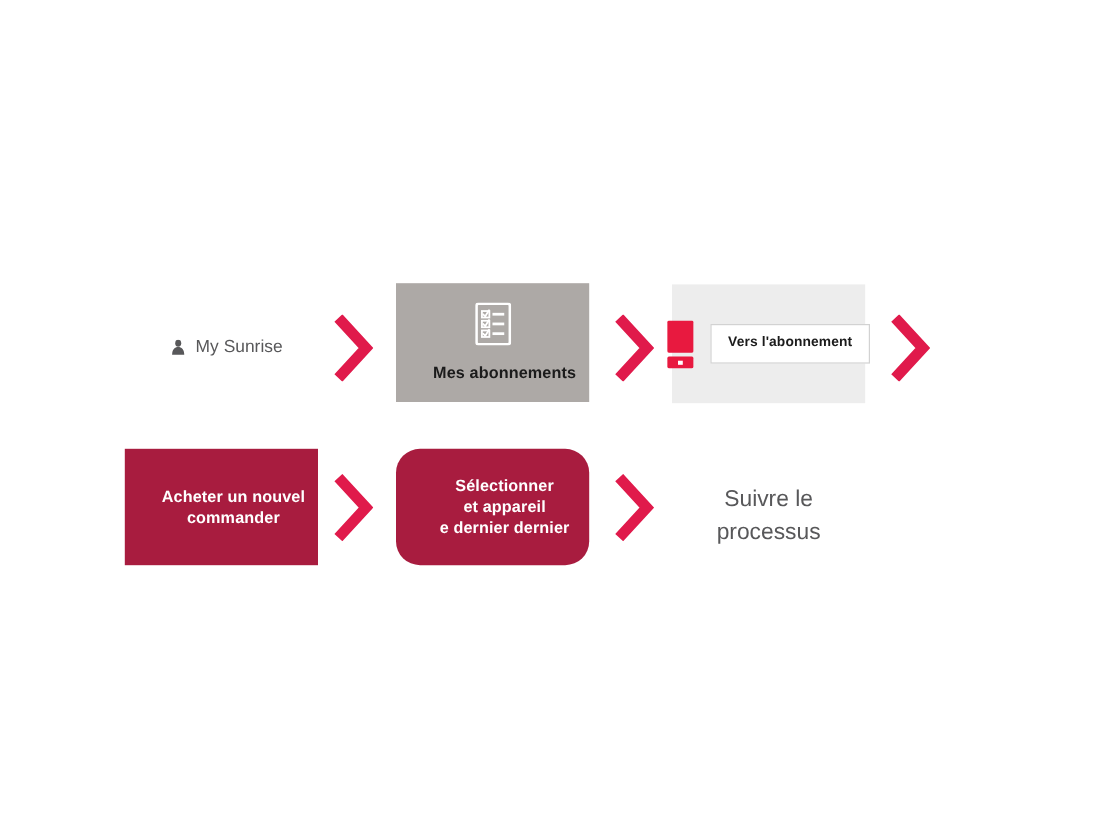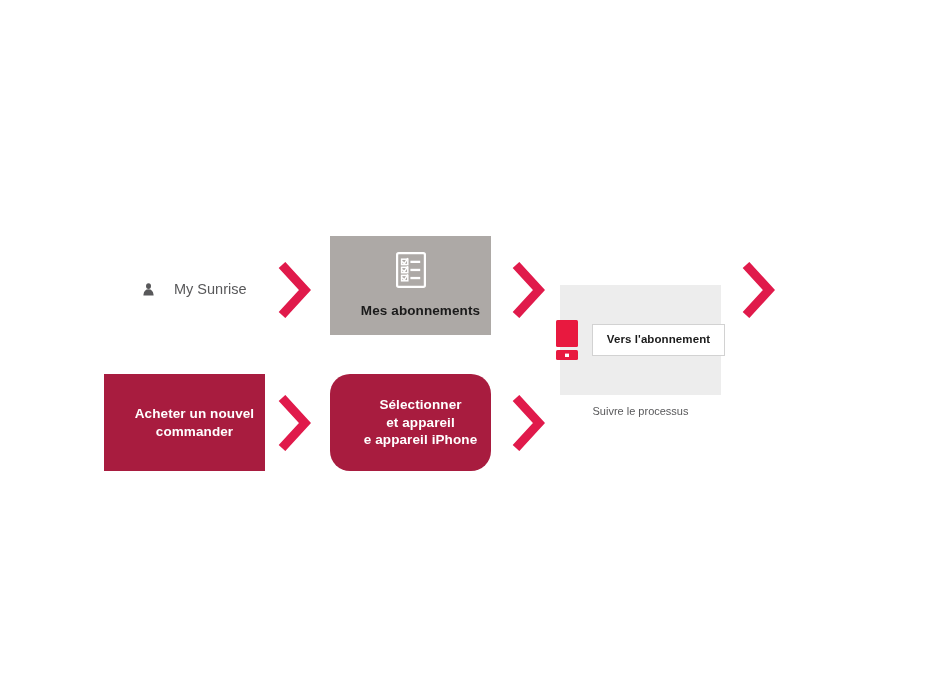--- a/index.html
+++ b/index.html
@@ -56,32 +56,32 @@
     color: #1b1b1b;
     font-weight: 600;
   }
   .box-crimson .box-label {
     color: #ffffff;
   }
 
   
   .plain-text {
     position: absolute;
-    font-size: 11px;
+    font-size: 19px;
     color: #58585A;
     line-height: 1.42;
     text-align: center;
     font-weight: 400;
   }
 
   .text-with-icon {
     position: absolute;
     display: flex;
     align-items: center;
-    gap: 20px;
+    gap: 9px;
     font-size: 14.5px;
     color: #58585A;
     font-weight: 400;
     white-space: nowrap;
   }
 
   
   .chevron {
     position: absolute;
     width: 34px;
@@ -176,21 +176,21 @@
     </span>
     <span class="box-label">Mes abonnements</span>
   </div>
 
   <div class="chevron" style="left:511px; top:262px;">
     <svg viewBox="0 0 34 56" xmlns="http://www.w3.org/2000/svg">
       <path d="M5 3 L28 28 L5 53" stroke="#E01A4B" stroke-width="9" fill="none" stroke-linecap="butt" stroke-linejoin="miter"></path>
     </svg>
   </div>
 
-  <div class="box box-lightgray" style="left:560px; top:237px; width:161px; height:110px;margin-top:48px;">
+  <div class="box box-lightgray" style="left:560px; top:237px; width:161px; height:99px;">
     <div class="box3-inner">
       <span class="phone-icon">
         <svg viewBox="0 0 22 40" xmlns="http://www.w3.org/2000/svg">
           <rect x="0" y="0" width="22" height="27" rx="1.5" fill="#E8193F"></rect>
           <rect x="0" y="30" width="22" height="10" rx="1.5" fill="#E8193F"></rect>
           <rect x="9" y="33.6" width="4" height="3.4" fill="#ffffff"></rect>
         </svg>
       </span>
       <span class="sub-button">Vers l'abonnement</span>
     </div>
@@ -209,21 +209,21 @@
 
   <div class="chevron" style="left:277px; top:395px;">
     <svg viewBox="0 0 34 56" xmlns="http://www.w3.org/2000/svg">
       <path d="M5 3 L28 28 L5 53" stroke="#E01A4B" stroke-width="9" fill="none" stroke-linecap="butt" stroke-linejoin="miter"></path>
     </svg>
   </div>
 
   <div class="box box-crimson" style="left:330px; top:374px; width:161px; height:97px;border-radius:20px;">
     <span class="box-label">Sélectionner</span>
     <span class="box-label">et appareil</span>
-    <span class="box-label">e appareil iPhone</span>
+    <span class="box-label">e dernier dernier</span>
   </div>
 
   <div class="chevron" style="left:511px; top:395px;">
     <svg viewBox="0 0 34 56" xmlns="http://www.w3.org/2000/svg">
       <path d="M5 3 L28 28 L5 53" stroke="#E01A4B" stroke-width="9" fill="none" stroke-linecap="butt" stroke-linejoin="miter"></path>
     </svg>
   </div>
 
   <div class="plain-text" style="left:560px; top:404px; width:161px;">
     <div>Suivre le processus</div>

